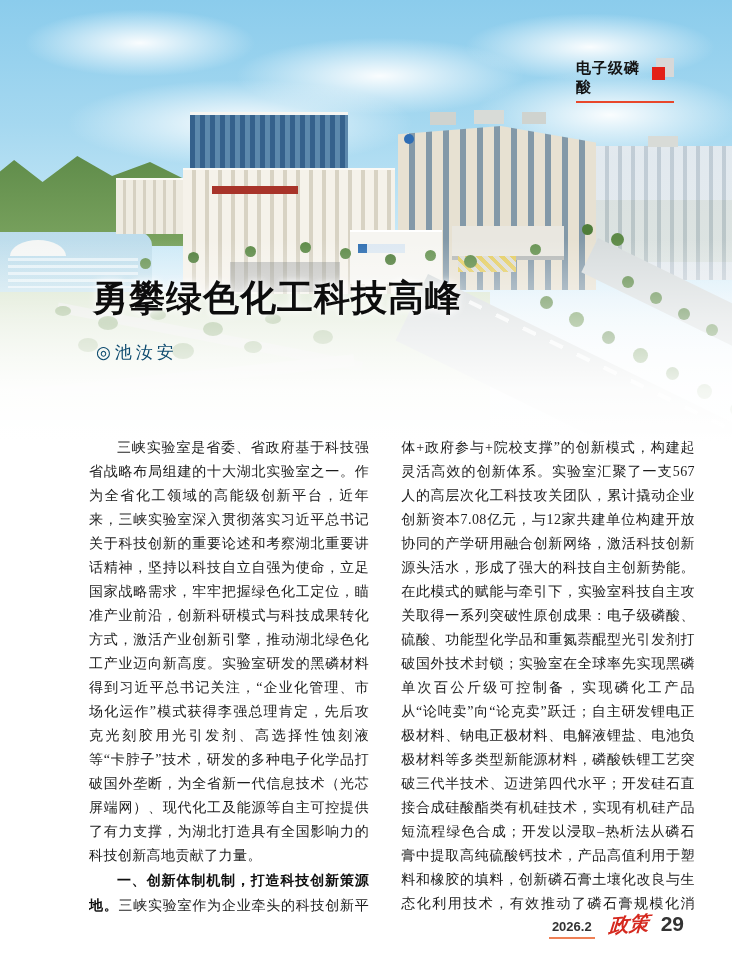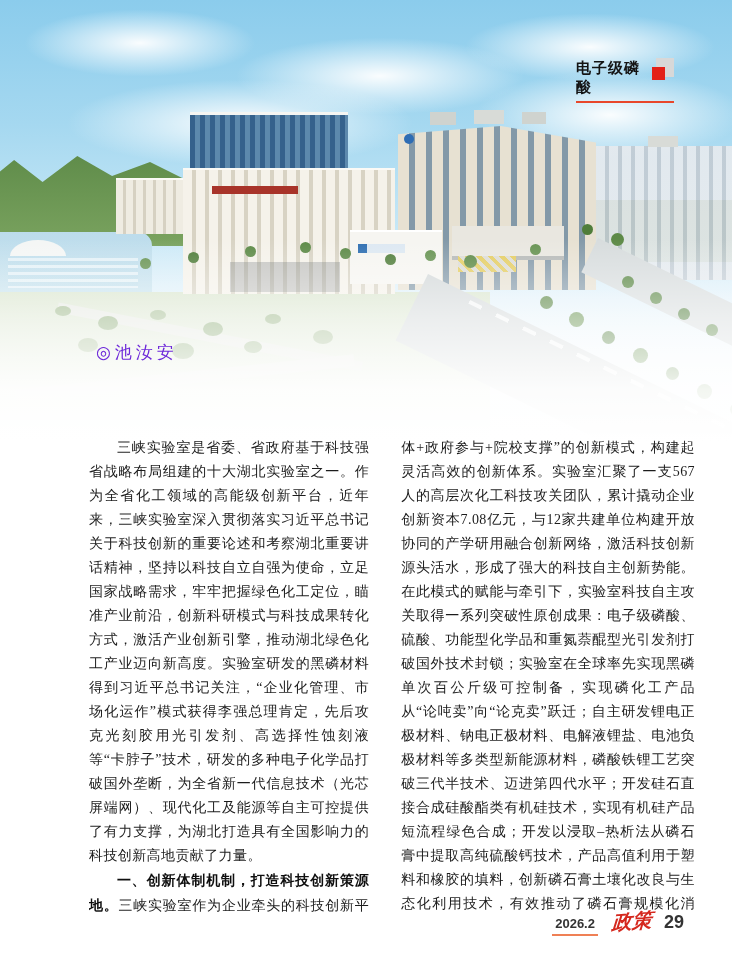--- a/index.html
+++ b/index.html
@@ -68,36 +68,36 @@
     border-bottom:2px solid #e8472b;display:flex;align-items:flex-start;}
   .badge-label{font-family:"Liberation Sans","DejaVu Sans",sans-serif;font-weight:bold;
     font-size:15px;letter-spacing:1px;color:#141414;line-height:19px;}
   .sq-wrap{position:relative;width:19px;height:19px;background:#d8d8d8;margin-left:3px;}
   .sq-red{position:absolute;left:-4px;top:9px;width:13px;height:13px;background:#e32119;}
   
   .title{position:absolute;left:92px;top:274px;margin:0;
     font-family:"Liberation Sans","DejaVu Sans",sans-serif;font-weight:900;
     font-size:36px;letter-spacing:1px;color:#0d0d0d;
     text-shadow:0 0 6px rgba(255,255,255,.9),0 0 12px rgba(255,255,255,.8);}
-  .byline{position:absolute;left:96px;top:341px;font-size:17px;letter-spacing:4px;color:#6d28d9;text-align:center;}
+  .byline{position:absolute;left:96px;top:341px;font-size:17px;letter-spacing:4px;color:#0c4a6e;text-align:center;}
   
   .columns{position:absolute;left:89px;top:436px;width:606px;height:482px;display:flex;overflow:hidden;}
   .col{font-size:14px;line-height:24px;color:#1c1c1c;text-align:justify;letter-spacing:.4px;}
   .col p{margin:0;}
   .col-left{width:288px;margin-right:32px;}
   .col-right{width:302px;}
   .indent{text-indent:2em;}
   .sec-head{font-family:"Liberation Sans","DejaVu Sans",sans-serif;font-weight:bold;color:#0f0f0f;}
   
   .footer{position:absolute;top:912px;right:48px;display:flex;align-items:baseline;}
   .issue{font-family:"Liberation Sans","DejaVu Sans",sans-serif;font-weight:bold;font-size:13px;color:#333;
     border-bottom:2px solid #ef8055;padding:0 3px 3px 3px;}
   .mag{font-size:20px;line-height:16px;color:#d5281e;font-style:italic;font-weight:bold;
     margin:0 12px 0 14px;display:inline-block;transform:rotate(-4deg) skewX(-8deg);}
-  .pagenum{font-family:"Liberation Sans","DejaVu Sans",sans-serif;font-weight:bold;font-size:18px;color:#333;}
+  .pagenum{font-family:"Liberation Sans","DejaVu Sans",sans-serif;font-weight:bold;font-size:21px;color:#333;}
 </style>
 </head>
 <body>
 
 <div class="page">
 
   <div class="photo">
     <div class="sky"></div>
     <div class="cloud c1"></div>
     <div class="cloud c2"></div>
@@ -138,20 +138,21 @@
     <div class="fade"></div>
   </div>
 
   <div class="badge">
     <span class="badge-label">电子级磷酸</span>
     <span class="sq-wrap">
       <span class="sq-red"></span>
     </span>
   </div>
 
+  <h1 class="title">勇攀绿色化工科技高峰</h1>
   <div class="byline">◎池汝安</div>
 
   <div class="columns">
     <div class="col col-left">
       <p class="indent">三峡实验室是省委、省政府基于科技强省战略布局组建的十大湖北实验室之一。作为全省化工领域的高能级创新平台，近年来，三峡实验室深入贯彻落实习近平总书记关于科技创新的重要论述和考察湖北重要讲话精神，坚持以科技自立自强为使命，立足国家战略需求，牢牢把握绿色化工定位，瞄准产业前沿，创新科研模式与科技成果转化方式，激活产业创新引擎，推动湖北绿色化工产业迈向新高度。实验室研发的黑磷材料得到习近平总书记关注，“企业化管理、市场化运作”模式获得李强总理肯定，先后攻克光刻胶用光引发剂、高选择性蚀刻液等“卡脖子”技术，研发的多种电子化学品打破国外垄断，为全省新一代信息技术（光芯屏端网）、现代化工及能源等自主可控提供了有力支撑，为湖北打造具有全国影响力的科技创新高地贡献了力量。</p>
       <p class="indent"><b class="sec-head">一、创新体制机制，打造科技创新策源地。</b><span>三峡实验室作为企业牵头的科技创新平台，突破传统科研模式束缚，创新采用“独立事业法人、企业化管理、市场化运行”机制，形成“企业主</span></p>
     </div>
     <div class="col col-right">
       <p>体+政府参与+院校支撑”的创新模式，构建起灵活高效的创新体系。实验室汇聚了一支567人的高层次化工科技攻关团队，累计撬动企业创新资本7.08亿元，与12家共建单位构建开放协同的产学研用融合创新网络，激活科技创新源头活水，形成了强大的科技自主创新势能。在此模式的赋能与牵引下，实验室科技自主攻关取得一系列突破性原创成果：电子级磷酸、硫酸、功能型化学品和重氮萘醌型光引发剂打破国外技术封锁；实验室在全球率先实现黑磷单次百公斤级可控制备，实现磷化工产品从“论吨卖”向“论克卖”跃迁；自主研发锂电正极材料、钠电正极材料、电解液锂盐、电池负极材料等多类型新能源材料，磷酸铁锂工艺突破三代半技术、迈进第四代水平；开发硅石直接合成硅酸酯类有机硅技术，实现有机硅产品短流程绿色合成；开发以浸取–热析法从磷石膏中提取高纯硫酸钙技术，产品高值利用于塑料和橡胶的填料，创新磷石膏土壤化改良与生态化利用技术，有效推动了磷石膏规模化消纳，助力磷化工产业绿色转型。</p>
     </div>

